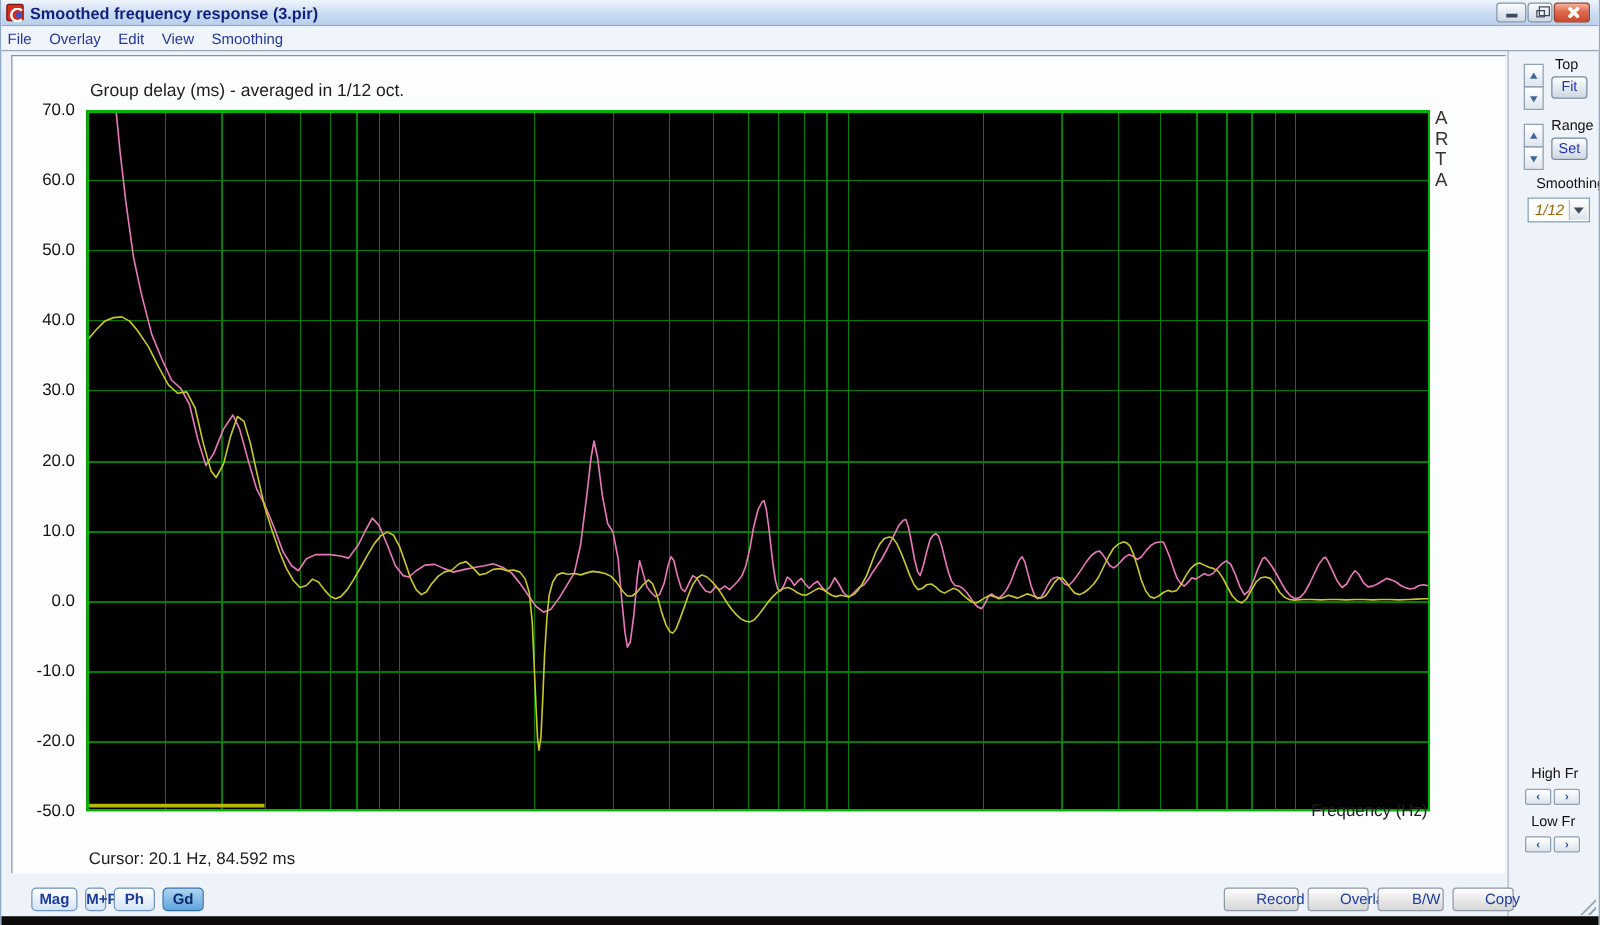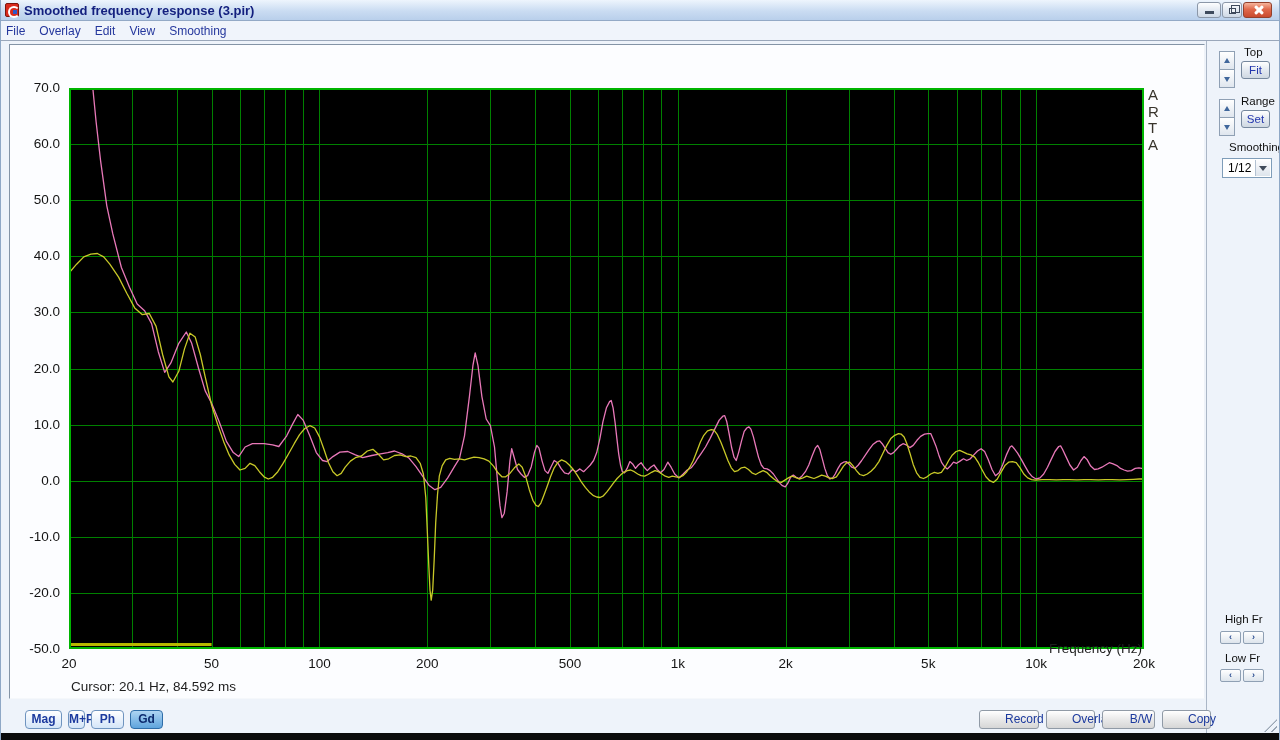--- a/index.html
+++ b/index.html
@@ -44,21 +44,21 @@
   .rp-label{position:absolute;font-size:11.5px;color:#101010;white-space:nowrap;}
   .spin{position:absolute;width:16px;}
   .spin-btn{width:16px;height:19px;border:1px solid #8fa0b4;background:linear-gradient(#ffffff,#dfe6ee);position:relative;}
   .spin-btn + .spin-btn{margin-top:-1px;}
   .arrow-up::before{content:"";position:absolute;left:4px;top:6px;border-left:3.5px solid transparent;border-right:3.5px solid transparent;border-bottom:5px solid #40679c;}
   .arrow-dn::before{content:"";position:absolute;left:4px;top:7px;border-left:3.5px solid transparent;border-right:3.5px solid transparent;border-top:5px solid #40679c;}
   .rp-btn{position:absolute;width:29px;height:18px;border:1px solid #76889e;border-radius:3px;
           background:linear-gradient(#ffffff,#e4eaf1 50%,#cfd8e2);font-size:11.5px;color:#2437ae;
           text-align:center;line-height:16px;cursor:default;}
   .combo{position:absolute;left:1221px;top:158px;width:50px;height:20px;border:1px solid #7f9db9;background:#fff;}
-  .combo-value{position:absolute;left:5px;top:2px;font-size:12px;color:#000000;}
+  .combo-value{position:absolute;left:5px;top:2px;font-size:12px;color:#a16207;font-style:italic;}
   .combo-btn{position:absolute;right:1px;top:1px;width:15px;height:16px;background:linear-gradient(#fdfdfe,#dde4ec);border-left:1px solid #b4c2d2;}
   .combo-btn::before{content:"";position:absolute;left:3px;top:6px;border-left:4px solid transparent;border-right:4px solid transparent;border-top:5px solid #404b5a;}
   .fr-btn{position:absolute;width:21px;height:13px;border:1px solid #8fa0b4;border-radius:2px;
           background:linear-gradient(#ffffff,#dde4ec);font-size:9px;font-weight:bold;color:#2a4d92;text-align:center;line-height:11px;}
   .fr-btn.prev::before{content:"‹";} .fr-btn.next::before{content:"›";}
   
   .tb-left{position:absolute;left:8px;top:710px;display:flex;gap:6px;padding-left:16px;}
   .tb-btn{height:19px;border:1px solid #6f94bf;border-radius:4px;background:linear-gradient(#ffffff,#d4e5f8);
           color:#1c3a9e;font-size:12px;font-weight:bold;text-align:center;line-height:17px;cursor:default;}
   .tb-btn.w36{width:37px}.tb-btn.w33{width:17px}.tb-btn.w32{width:33px}
@@ -96,20 +96,21 @@
   <div class="menubar">
     <span class="menu-item">File</span>
     <span class="menu-item">Overlay</span>
     <span class="menu-item">Edit</span>
     <span class="menu-item">View</span>
     <span class="menu-item">Smoothing</span>
   </div>
 
   <div class="chart-panel"></div>
   <div class="v-divider"></div>
+  <div class="chart-title">Group delay (ms) - averaged in 1/12 oct.</div>
   <svg id="plot-svg" width="1075" height="561" viewBox="0 0 1075 561">
       <line x1="63.5" y1="0" x2="63.5" y2="561" stroke="#008000" stroke-width="1" shape-rendering="crispEdges"></line>
       <line x1="108.5" y1="0" x2="108.5" y2="561" stroke="#008000" stroke-width="1" shape-rendering="crispEdges"></line>
       <line x1="143.5" y1="0" x2="143.5" y2="561" stroke="#008000" stroke-width="1" shape-rendering="crispEdges"></line>
       <line x1="171.5" y1="0" x2="171.5" y2="561" stroke="#008000" stroke-width="1" shape-rendering="crispEdges"></line>
       <line x1="195.5" y1="0" x2="195.5" y2="561" stroke="#008000" stroke-width="1" shape-rendering="crispEdges"></line>
       <line x1="216.5" y1="0" x2="216.5" y2="561" stroke="#008000" stroke-width="1" shape-rendering="crispEdges"></line>
       <line x1="234.5" y1="0" x2="234.5" y2="561" stroke="#008000" stroke-width="1" shape-rendering="crispEdges"></line>
       <line x1="250.5" y1="0" x2="250.5" y2="561" stroke="#008000" stroke-width="1" shape-rendering="crispEdges"></line>
       <line x1="358.5" y1="0" x2="358.5" y2="561" stroke="#008000" stroke-width="1" shape-rendering="crispEdges"></line>
@@ -150,32 +151,20 @@
       <div style="top: 104.2px;">50.0</div>
       <div style="top: 160.3px;">40.0</div>
       <div style="top: 216.4px;">30.0</div>
       <div style="top: 272.5px;">20.0</div>
       <div style="top: 328.6px;">10.0</div>
       <div style="top: 384.7px;">0.0</div>
       <div style="top: 440.8px;">-10.0</div>
       <div style="top: 496.9px;">-20.0</div>
       <div style="top: 553px;">-50.0</div>
     </div>
-  <div id="x-labels">
-      <div style="left: 0px;">20</div>
-      <div style="left: 142.595px;">50</div>
-      <div style="left: 250.464px;">100</div>
-      <div style="left: 358.333px;">200</div>
-      <div style="left: 500.929px;">500</div>
-      <div style="left: 608.798px;">1k</div>
-      <div style="left: 716.667px;">2k</div>
-      <div style="left: 859.262px;">5k</div>
-      <div style="left: 967.131px;">10k</div>
-      <div style="left: 1075px;">20k</div>
-    </div>
   <div class="watermark" id="watermark">
       <div>A</div>
       <div>R</div>
       <div>T</div>
       <div>A</div>
     </div>
   <div class="cursor-text">Cursor: 20.1 Hz, 84.592 ms</div>
   <div class="freq-label">Frequency (Hz)</div>
 
   <div class="spin" style="left:1218px;top:51px;">

